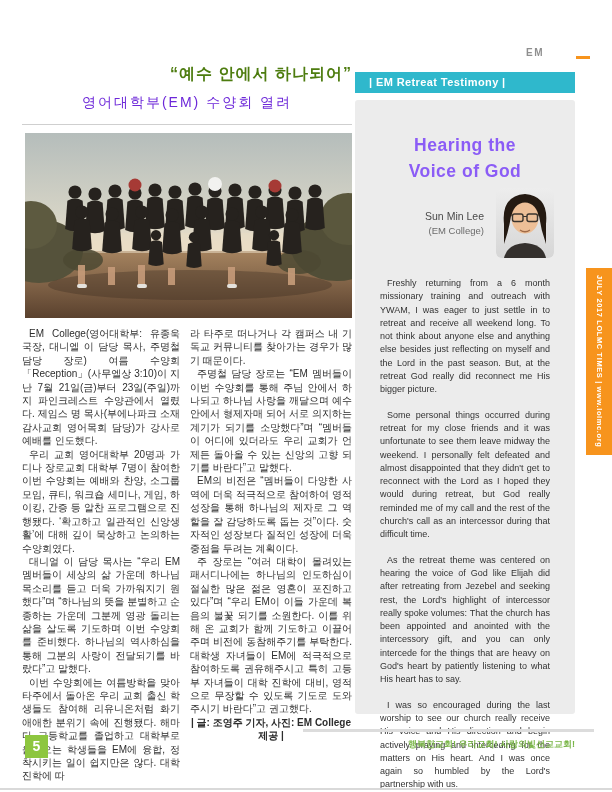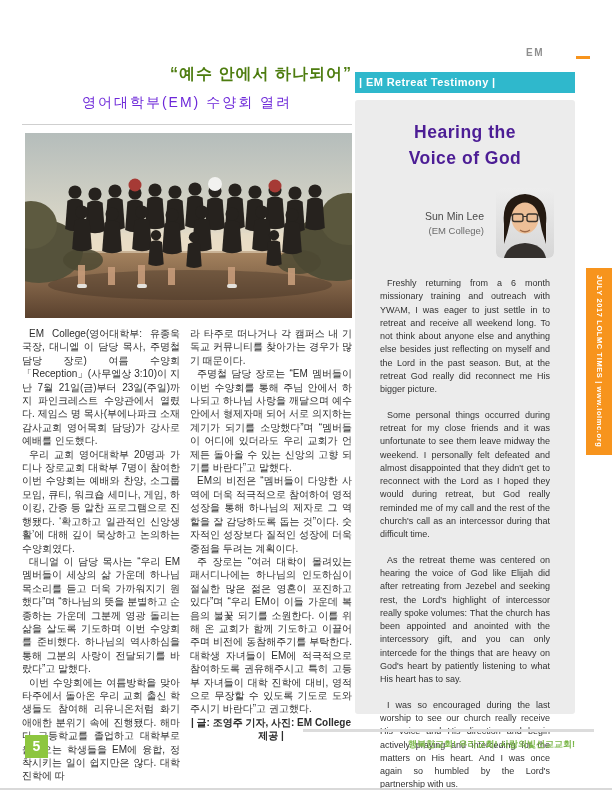--- a/index.html
+++ b/index.html
@@ -25,25 +25,25 @@
   .kr-col p{margin:0;text-indent:7px;}
   .col1{left:22px;width:158px;}
   .col2{left:190px;width:162px;}
   .byline{margin-top:13px;font-weight:bold;text-align:center;text-indent:0 !important;}
 
   .pagenum{position:absolute;left:25px;top:735px;width:23px;height:23px;background:#8dc63f;
     color:#fff;font-size:14px;font-weight:bold;text-align:center;line-height:23px;}
 
   
   .kicker{position:absolute;left:355px;top:72px;width:220px;height:21px;background:#2fb8cc;
-    color:#ffffff;font-size:11px;font-weight:bold;line-height:21px;padding-left:4px;
+    color:#ffffff;font-size:11px;font-weight:bold;line-height:21px;padding-left:14px;
     box-sizing:border-box;letter-spacing:.4px;}
   .graybox{position:absolute;left:355px;top:100px;width:220px;height:614px;background:#ececec;border-radius:3px;}
-  .t-title{position:absolute;top:19px;left:0;width:100%;text-align:center;
-    font-size:17.5px;font-weight:bold;color:#4c1d95;line-height:26px;letter-spacing:.5px;}
+  .t-title{position:absolute;top:32px;left:0;width:100%;text-align:center;
+    font-size:17.5px;font-weight:bold;color:#8b5cf6;line-height:26px;letter-spacing:.5px;}
   .author-row{position:absolute;top:88px;right:21px;display:flex;align-items:center;gap:12px;}
   .author-names{text-align:center;}
   .author-name{font-size:10.5px;color:#4a4a4a;}
   .author-aff{font-size:9.5px;color:#6b6b6b;margin-top:3px;text-align:right;}
   .author-photo{width:58px;height:70px;border-radius:6px;overflow:hidden;}
   .t-body{position:absolute;top:165px;left:13px;right:13px;font-size:9px;line-height:13.3px;
     text-align:justify;color:#333333;}
   .t-body p{margin:12px;text-indent:7px;}
 
   

